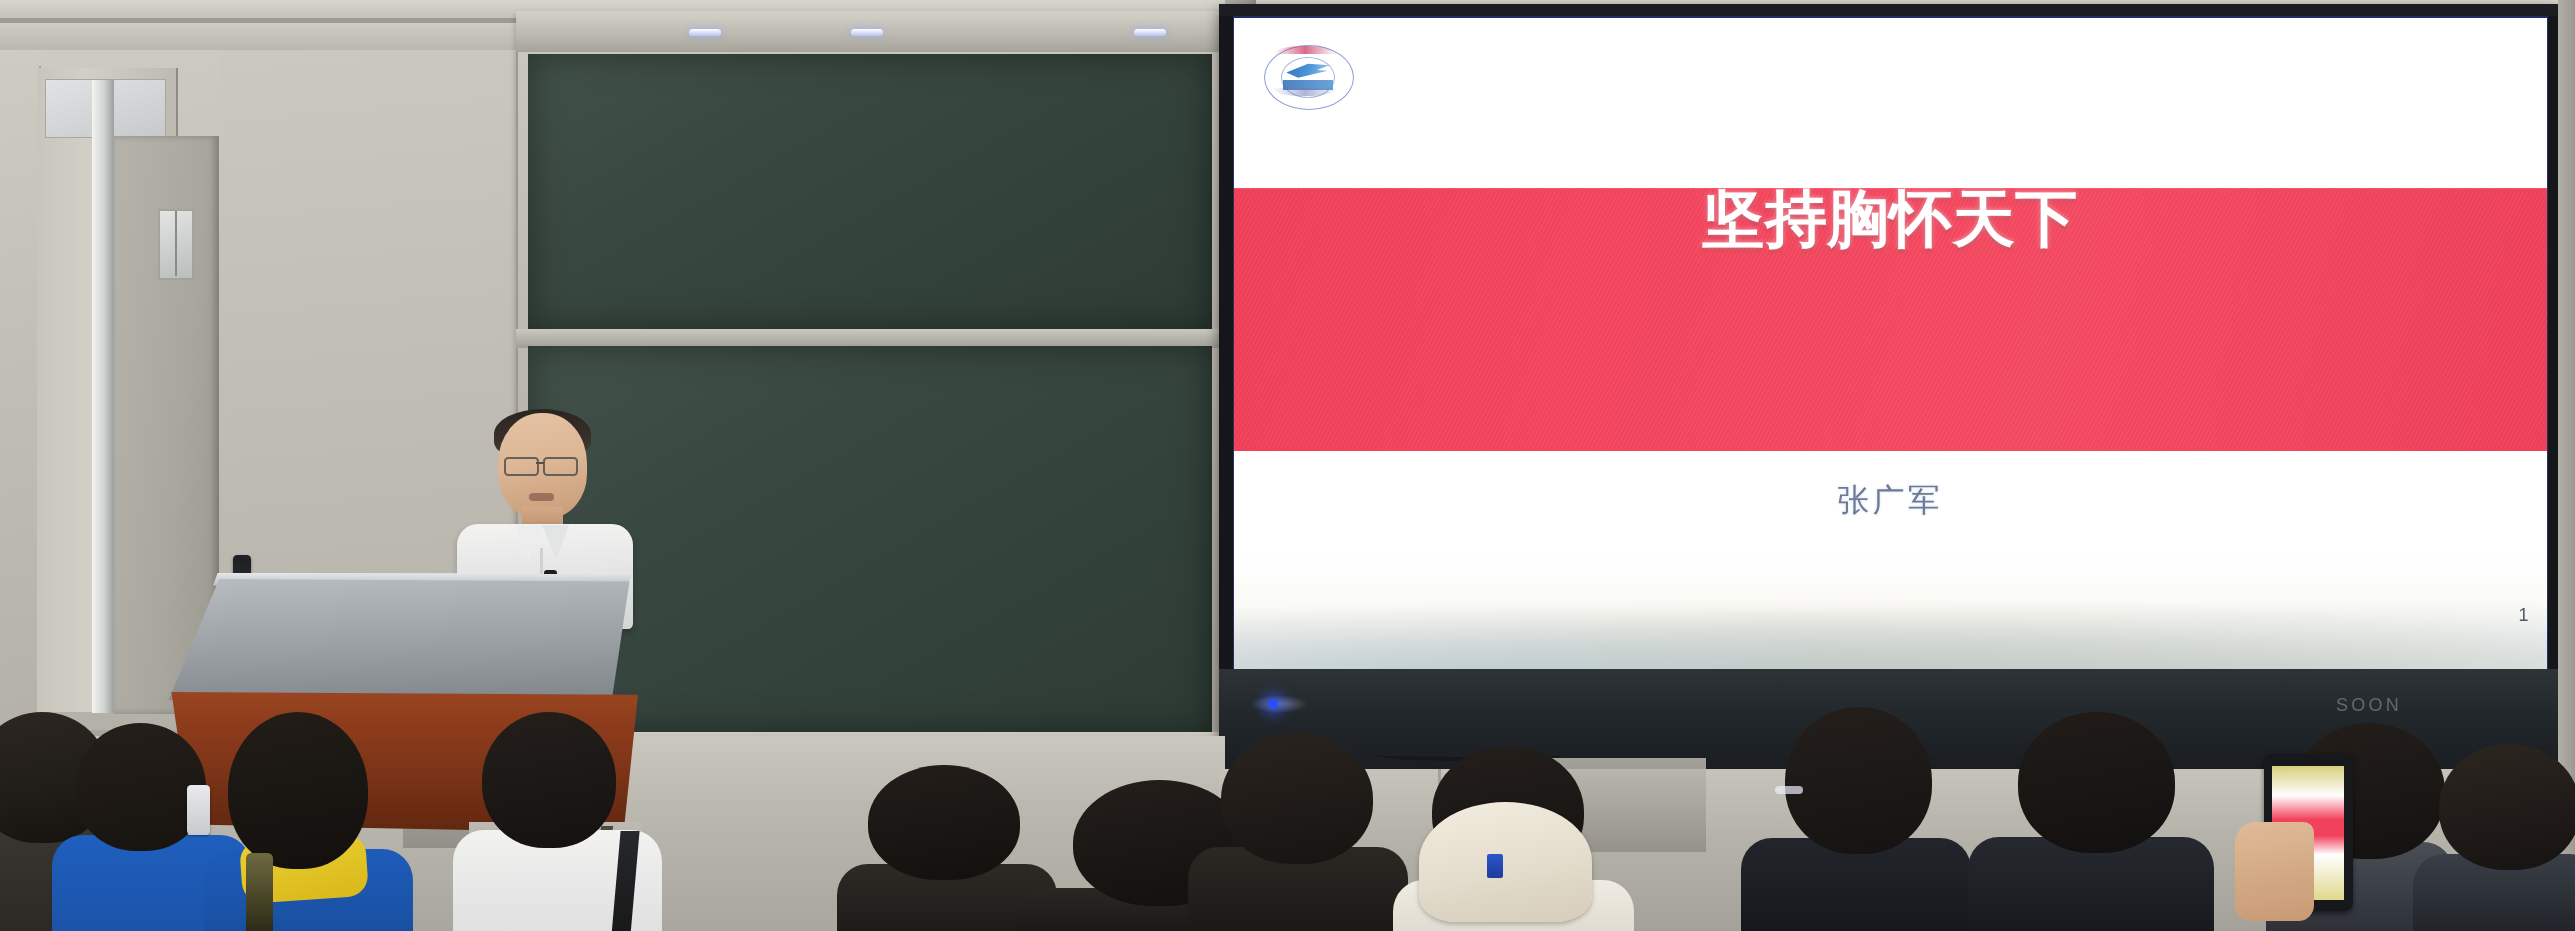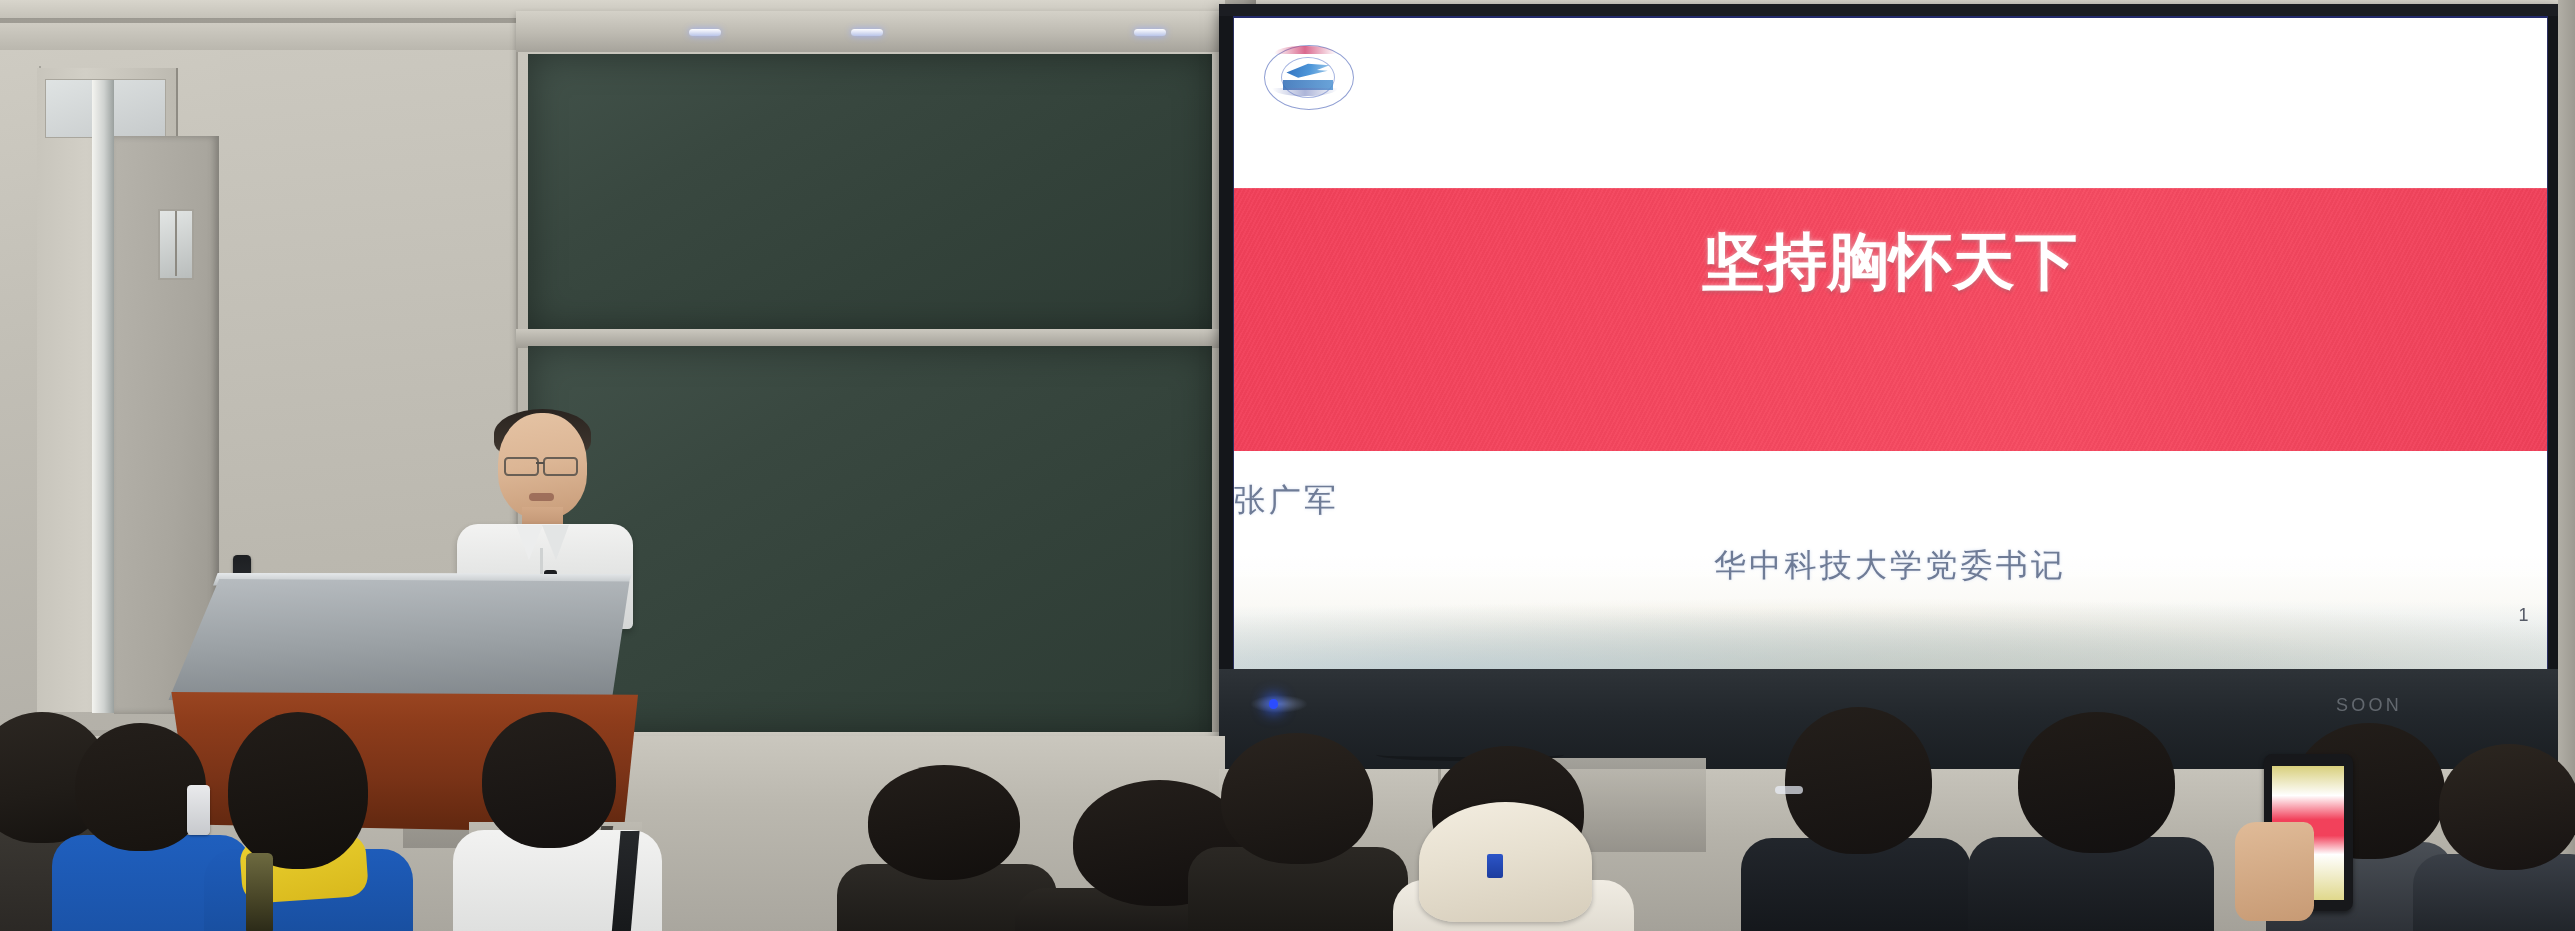--- a/index.html
+++ b/index.html
@@ -112,24 +112,24 @@
 
   .redband{position:absolute;left:0;top:170px;width:100%;height:263px;
     background:linear-gradient(100deg,#f2405a 0%,#f5475f 35%,#f64b62 62%,#f0405a 100%);
     box-shadow:0 0.5px 0 rgba(255,255,255,.2) inset;}
   .redband::after{content:"";position:absolute;inset:0;
     background:repeating-linear-gradient(118deg,rgba(255,255,255,.05) 0 1.6px,rgba(0,0,0,.04) 1.6px 3.7px);
     opacity:.55;}
   .redband-title{position:relative;z-index:2;color:#fff;text-align:center;
     font-weight:bold;letter-spacing:.07em;
     text-shadow:0 0 5.2px rgba(255,255,255,.55),0 1.6px 3.7px rgba(120,0,20,.45);}
-  .rb-line1{font-size:62px;line-height:1;padding-top:43px;}
+  .rb-line1{font-size:62px;line-height:1;}
   .rb-line2{font-size:62px;line-height:1;padding-top:38px;}
 
-  .slide-presenter{position:absolute;left:0;top:461px;width:100%;
+  .slide-presenter{position:absolute;left:0;top:461px;width:100%;text-align:center;
     color:#6e7b96;font-size:32px;letter-spacing:.1em;
     text-shadow:0 0 3.1px rgba(210,220,240,.9);}
   .slide-affil{position:absolute;left:0;top:526px;width:100%;text-align:center;
     color:#6e7b96;font-size:32px;letter-spacing:.1em;
     text-shadow:0 0 3.1px rgba(210,220,240,.9);}
 
   .slide-pagenum{position:absolute;right:18px;bottom:45px;color:#555a66;font-size:18px;}
 
   
   .slide-scene{position:absolute;left:0;bottom:0;width:100%;height:157px;
@@ -391,21 +391,20 @@
           <div class="seal-bot-text"></div>
         </div>
 
         <div class="redband">
           <div class="redband-title">
             <div class="rb-line1">坚持胸怀天下</div>
           </div>
         </div>
 
         <div class="slide-presenter">张广军</div>
-        <div class="slide-affil">华中科技大学党委书记</div>
         <div class="slide-pagenum">1</div>
       </div>
     </div>
 
     <div class="disp-bottom">
       <div class="disp-led-glow"></div>
       <div class="disp-led"></div>
       <div class="disp-brand">SOON</div>
       <div class="disp-cable"></div>
     </div>

